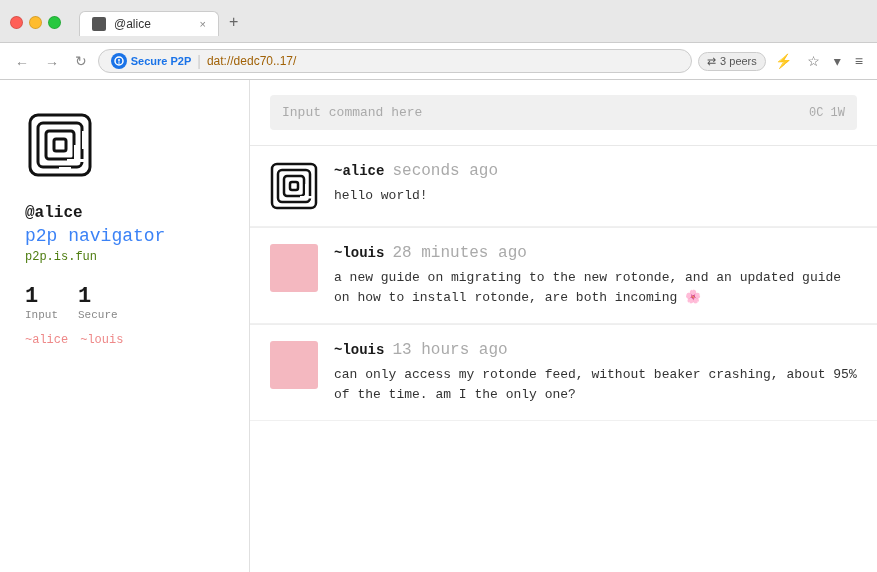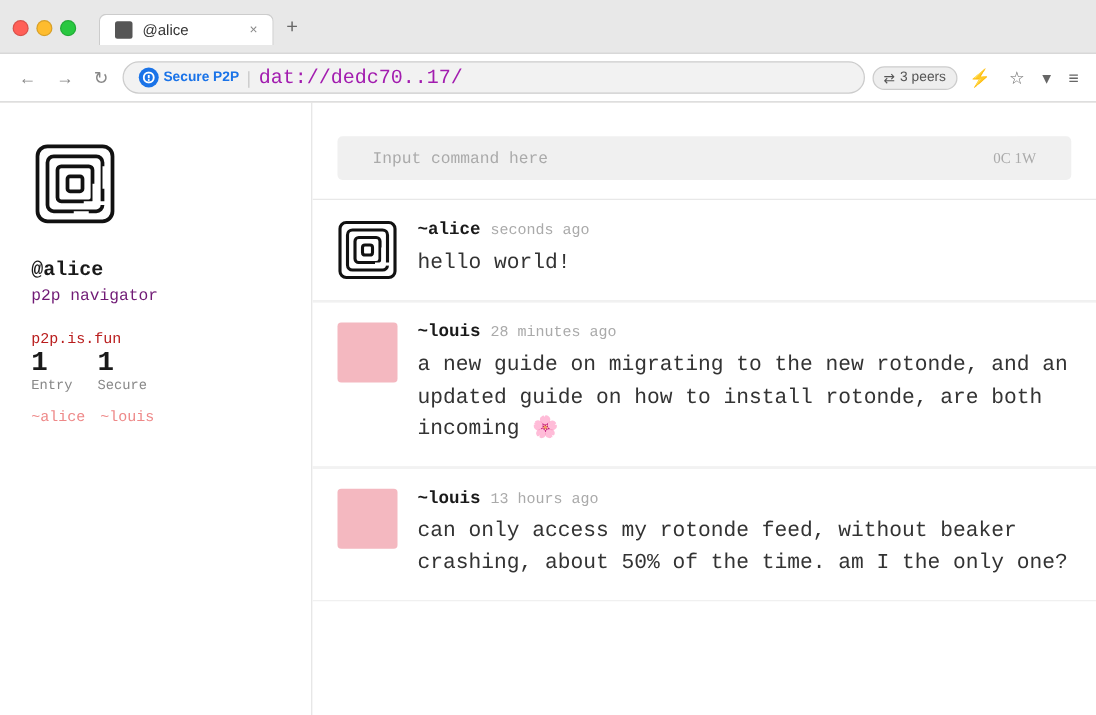--- a/index.html
+++ b/index.html
@@ -137,23 +137,23 @@
       background: #1a73e8;
       border-radius: 50%;
       display: flex;
       align-items: center;
       justify-content: center;
       color: white;
       font-size: 9px;
     }
 
     .url-text {
-      color: #a21caf;
-      font-size: 16px;
-      font-family: Liberation Mono, monospace;
+      color: #a16207;
+      font-size: 12px;
+      font-family: Liberation Sans, sans-serif;
     }
 
     .separator-v {
       color: #ccc;
       font-size: 14px;
     }
 
     .nav-right {
       display: flex;
       align-items: center;
@@ -209,30 +209,31 @@
 
     .username {
       font-size: 16px;
       font-weight: 700;
       color: #1a1a1a;
       font-family: 'Courier New', monospace;
       margin-bottom: 4px;
     }
 
     .tagline {
-      font-size: 13px;
-      color: #701a75;
-      font-family: 'Courier New', monospace;
-      margin-bottom: 20px;
+      font-size: 18px;
+      color: #3b82f6;
+      font-family: 'Courier New', monospace;
+      margin-bottom: 4px;
     }
 
     .site-link {
       font-size: 12px;
-      color: #b91c1c;
-      font-family: 'Courier New', monospace;
+      color: #4d7c0f;
+      font-family: 'Courier New', monospace;
+      margin-bottom: 20px;
     }
 
     .stats-row {
       display: flex;
       gap: 20px;
       margin-bottom: 8px;
     }
 
     .stat-item {
       display: flex;
@@ -276,46 +277,45 @@
     .command-bar {
       padding: 15px 20px;
       border-bottom: 1px solid #e8e8e8;
     }
 
     .command-input {
       width: 100%;
       background: #f0f0f0;
       border: none;
       border-radius: 4px;
-      padding: 10px 28px;
+      padding: 10px 12px;
       font-size: 13px;
       font-family: 'Courier New', monospace;
       color: #aaa;
       display: flex;
       align-items: center;
       justify-content: space-between;
-      margin-top: 12px;
     }
 
     .command-input-inner {
       display: flex;
       align-items: center;
       justify-content: space-between;
       width: 100%;
     }
 
     .command-placeholder {
       color: #aaa;
       font-family: 'Courier New', monospace;
       font-size: 13px;
     }
 
     .command-hints {
       color: #aaa;
-      font-family: Liberation Serif, serif;
+      font-family: Liberation Mono, monospace;
       font-size: 12px;
     }
 
     .post {
       display: flex;
       padding: 16px 20px;
       border-bottom: 1px solid #f0f0f0;
       gap: 16px;
     }
 
@@ -346,27 +346,27 @@
     }
 
     .post-author {
       font-size: 14px;
       font-weight: 700;
       color: #1a1a1a;
       font-family: 'Courier New', monospace;
     }
 
     .post-time {
-      font-size: 12px;
+      font-size: 16px;
       color: #aaa;
       font-family: 'Courier New', monospace;
     }
 
     .post-text {
-      font-size: 17px;
+      font-size: 13px;
       color: #333;
       font-family: 'Courier New', monospace;
       line-height: 1.5;
     }
 
     .divider-line {
       border: none;
       border-bottom: 1px solid #eeeeee;
       margin: 0;
     }
@@ -444,21 +444,21 @@
       </svg>
     </div>
 
     <div class="username">@alice</div>
     <div class="tagline">p2p navigator</div>
     <div class="site-link">p2p.is.fun</div>
 
     <div class="stats-row">
       <div class="stat-item">
         <span class="stat-number">1</span>
-        <span class="stat-label">Entry</span>
+        <span class="stat-label">Input</span>
       </div>
       <div class="stat-item">
         <span class="stat-number">1</span>
         <span class="stat-label">Secure</span>
       </div>
     </div>
 
     <div class="follow-list">
       <span class="follow-item">~alice</span>
       <span class="follow-item">~louis</span>
@@ -511,18 +511,18 @@
 
     <hr class="divider-line">
 
     <div class="post">
       <div class="post-avatar pink-avatar"></div>
       <div class="post-body">
         <div class="post-header">
           <span class="post-author">~louis</span>
           <span class="post-time">13 hours ago</span>
         </div>
-        <div class="post-text">can only access my rotonde feed, without beaker crashing, about 50% of the time. am I the only one?</div>
+        <div class="post-text">can only access my rotonde feed, without beaker crashing, about 95% of the time. am I the only one?</div>
       </div>
     </div>
 
   </div>
 </div>
 
 </body></html>

